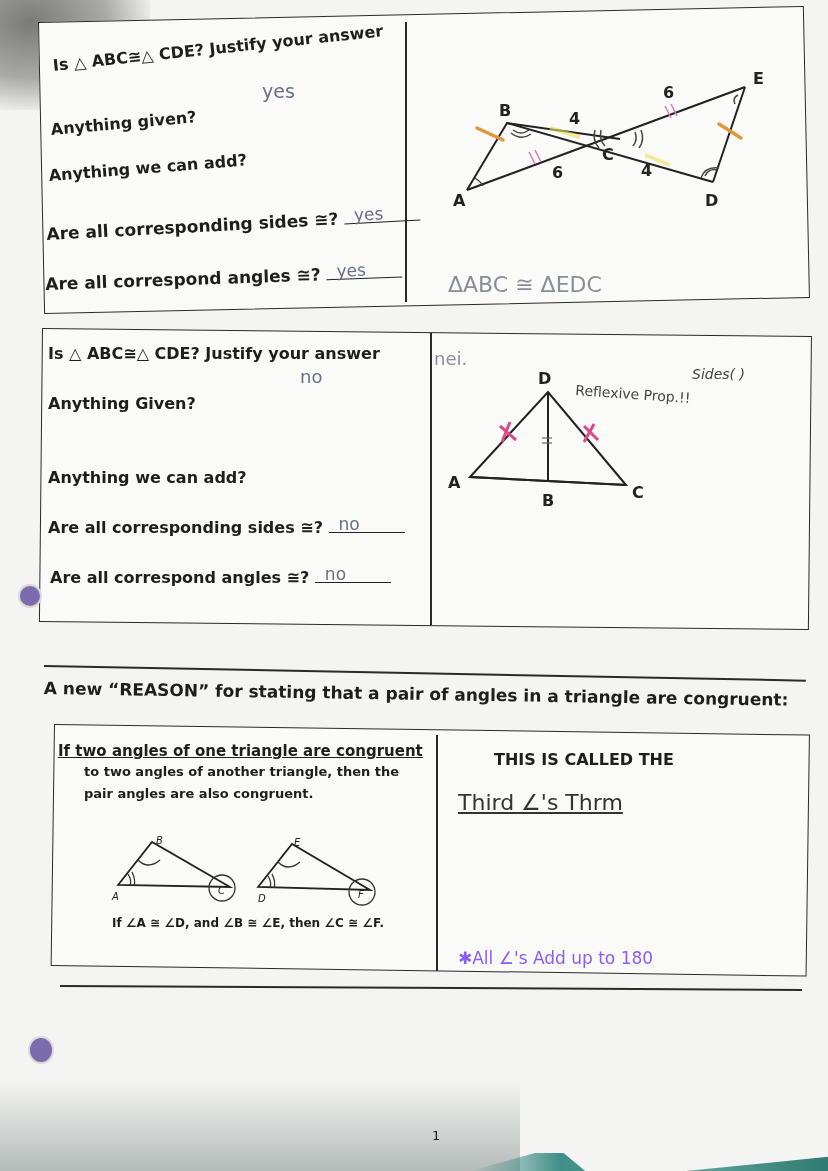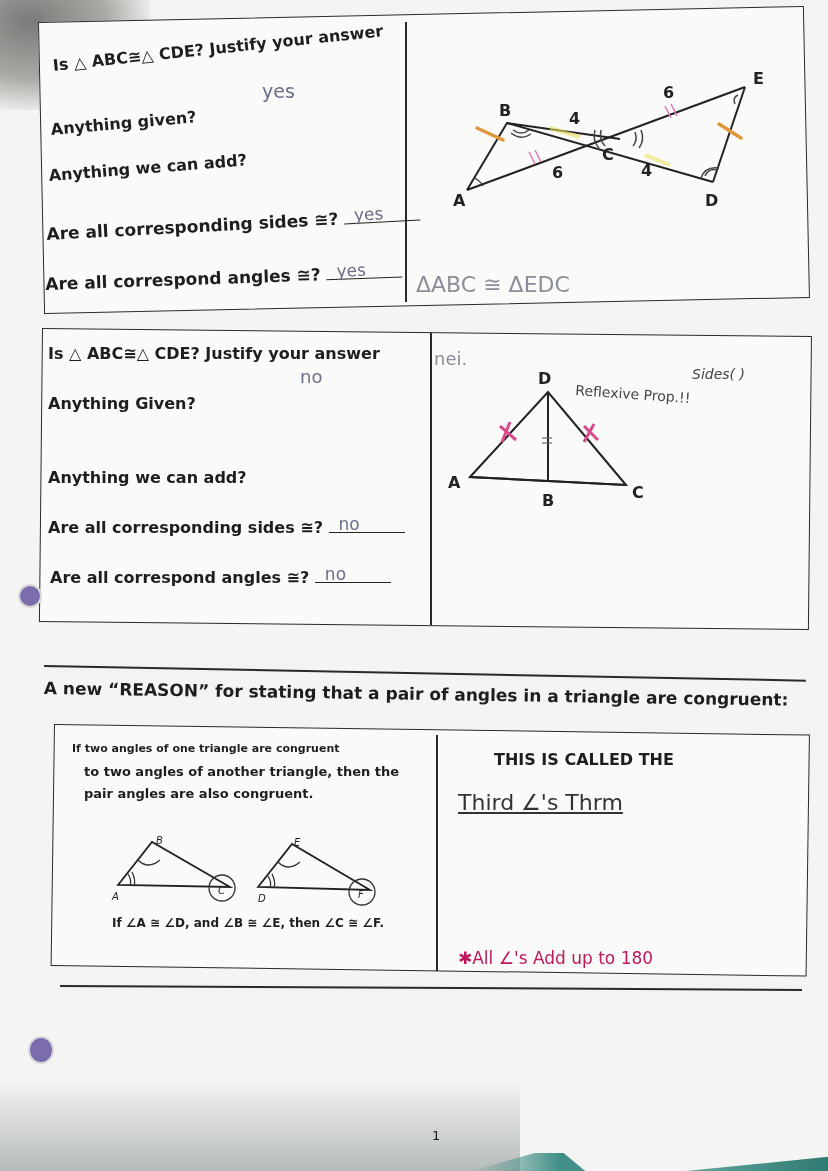--- a/index.html
+++ b/index.html
@@ -83,21 +83,21 @@
   <text x="94" y="76" font-size="16" font-weight="bold" fill="#222">B</text>
   <text x="48" y="180" font-size="16" font-weight="bold" fill="#222" transform="translate(0,-14)">A</text>
   <text x="197" y="120" font-size="16" font-weight="bold" fill="#222">C</text>
   <text x="300" y="166" font-size="16" font-weight="bold" fill="#222">D</text>
   <text x="348" y="44" font-size="16" font-weight="bold" fill="#222">E</text>
   <text x="164" y="84" font-size="16" font-weight="bold" fill="#222">4</text>
   <text x="147" y="138" font-size="16" font-weight="bold" fill="#222">6</text>
   <text x="258" y="58" font-size="16" font-weight="bold" fill="#222">6</text>
   <text x="236" y="136" font-size="16" font-weight="bold" fill="#222">4</text>
 </svg>
-<div class="hand grey" style="left:416px; top:272px; font-size:22px;">ΔABC ≅ ΔEDC</div>
+<div class="hand grey" style="left:448px; top:272px; font-size:22px;">ΔABC ≅ ΔEDC</div>
 
 <div class="box" style="left:42px; top:328px; width:768px; height:292px; transform:rotate(0.6deg); transform-origin:0 0;">
 </div>
 <div class="vline" style="left:430px; top:333px; height:292px;"></div>
 
 <div class="q" style="left:48px; top:344px; font-size:16px;">Is △ ABC≅△ CDE?  Justify your answer</div>
 <div class="hand" style="left:300px; top:366px; font-size:18px;">no</div>
 <div class="q" style="left:48px; top:394px; font-size:16px;">Anything Given?</div>
 <div class="q" style="left:48px; top:468px; font-size:16px;">Anything we can add?</div>
 <div class="q" style="left:48px; top:518px; font-size:16px;">
@@ -129,21 +129,21 @@
   <text x="192" y="138" font-size="16" font-weight="bold" fill="#222">C</text>
 </svg>
 
 <div class="hline" style="left:44px; top:665px; width:762px; transform:rotate(1.1deg); transform-origin:0 0;"></div>
 <div class="q" style="left:44px; top:678px; font-size:17px; transform:rotate(0.9deg); transform-origin:0 0;">A new “REASON” for stating that a pair of angles in a triangle are congruent:</div>
 
 <div class="box" style="left:54px; top:724px; width:754px; height:240px; transform:rotate(0.8deg); transform-origin:0 0;">
 </div>
 <div class="vline" style="left:436px; top:735px; height:236px;"></div>
 
-<div class="q" style="left:72px; top:742px; font-size:11px;">If two angles of one triangle are congruent</div>
+<div class="q" style="left:58px; top:742px; font-size:15px;text-decoration:underline;">If two angles of one triangle are congruent</div>
 <div class="q" style="left:84px; top:764px; font-size:13px;">to two angles of another triangle, then the</div>
 <div class="q" style="left:84px; top:786px; font-size:13px;">pair angles are also congruent.</div>
 
 <svg style="position:absolute; left:110px; top:830px;" width="280" height="80" viewBox="0 0 280 80">
   <polygon points="8,55 42,12 120,57" fill="none" stroke="#222" stroke-width="1.8"></polygon>
   <polygon points="148,57 182,14 260,60" fill="none" stroke="#222" stroke-width="1.8"></polygon>
   <path d="M28,30 Q38,40 50,30" fill="none" stroke="#333" stroke-width="1.3"></path>
   <path d="M168,32 Q178,42 190,32" fill="none" stroke="#333" stroke-width="1.3"></path>
   <path d="M18,44 Q22,50 20,56" fill="none" stroke="#333" stroke-width="1.3"></path>
   <path d="M22,42 Q26,50 24,56" fill="none" stroke="#333" stroke-width="1.3"></path>
@@ -155,20 +155,20 @@
   <text x="184" y="16" font-size="10" font-style="italic" fill="#222">E</text>
   <text x="2" y="70" font-size="10" font-style="italic" fill="#222">A</text>
   <text x="108" y="64" font-size="10" font-style="italic" fill="#222">C</text>
   <text x="148" y="72" font-size="10" font-style="italic" fill="#222">D</text>
   <text x="248" y="68" font-size="10" font-style="italic" fill="#222">F</text>
 </svg>
 <div class="q" style="left:112px; top:916px; font-size:12px;">If ∠A ≅ ∠D, and ∠B ≅ ∠E, then ∠C ≅ ∠F.</div>
 
 <div class="q" style="left:494px; top:750px; font-size:16px;text-align:center;">THIS IS CALLED THE</div>
 <div class="hand" style="left:458px; top:790px; font-size:22px; color:#333;text-decoration:underline;">Third ∠'s Thrm</div>
-<div class="hand" style="left:458px; top:948px; font-size:17px; color:#be185d;">✱All ∠'s Add up to 180</div>
+<div class="hand" style="left:458px; top:948px; font-size:17px; color:#8b5cf6;">✱All ∠'s Add up to 180</div>
 
 <div class="hline" style="left:60px; top:985px; width:742px; transform:rotate(0.3deg); transform-origin:0 0;"></div>
 
 <div class="hole" style="left:18px; top:584px;"></div>
 <div class="hole" style="left:28px; top:1036px; width:22px; height:24px;"></div>
 
 <div class="pageno">1</div>
 
 </body></html>

